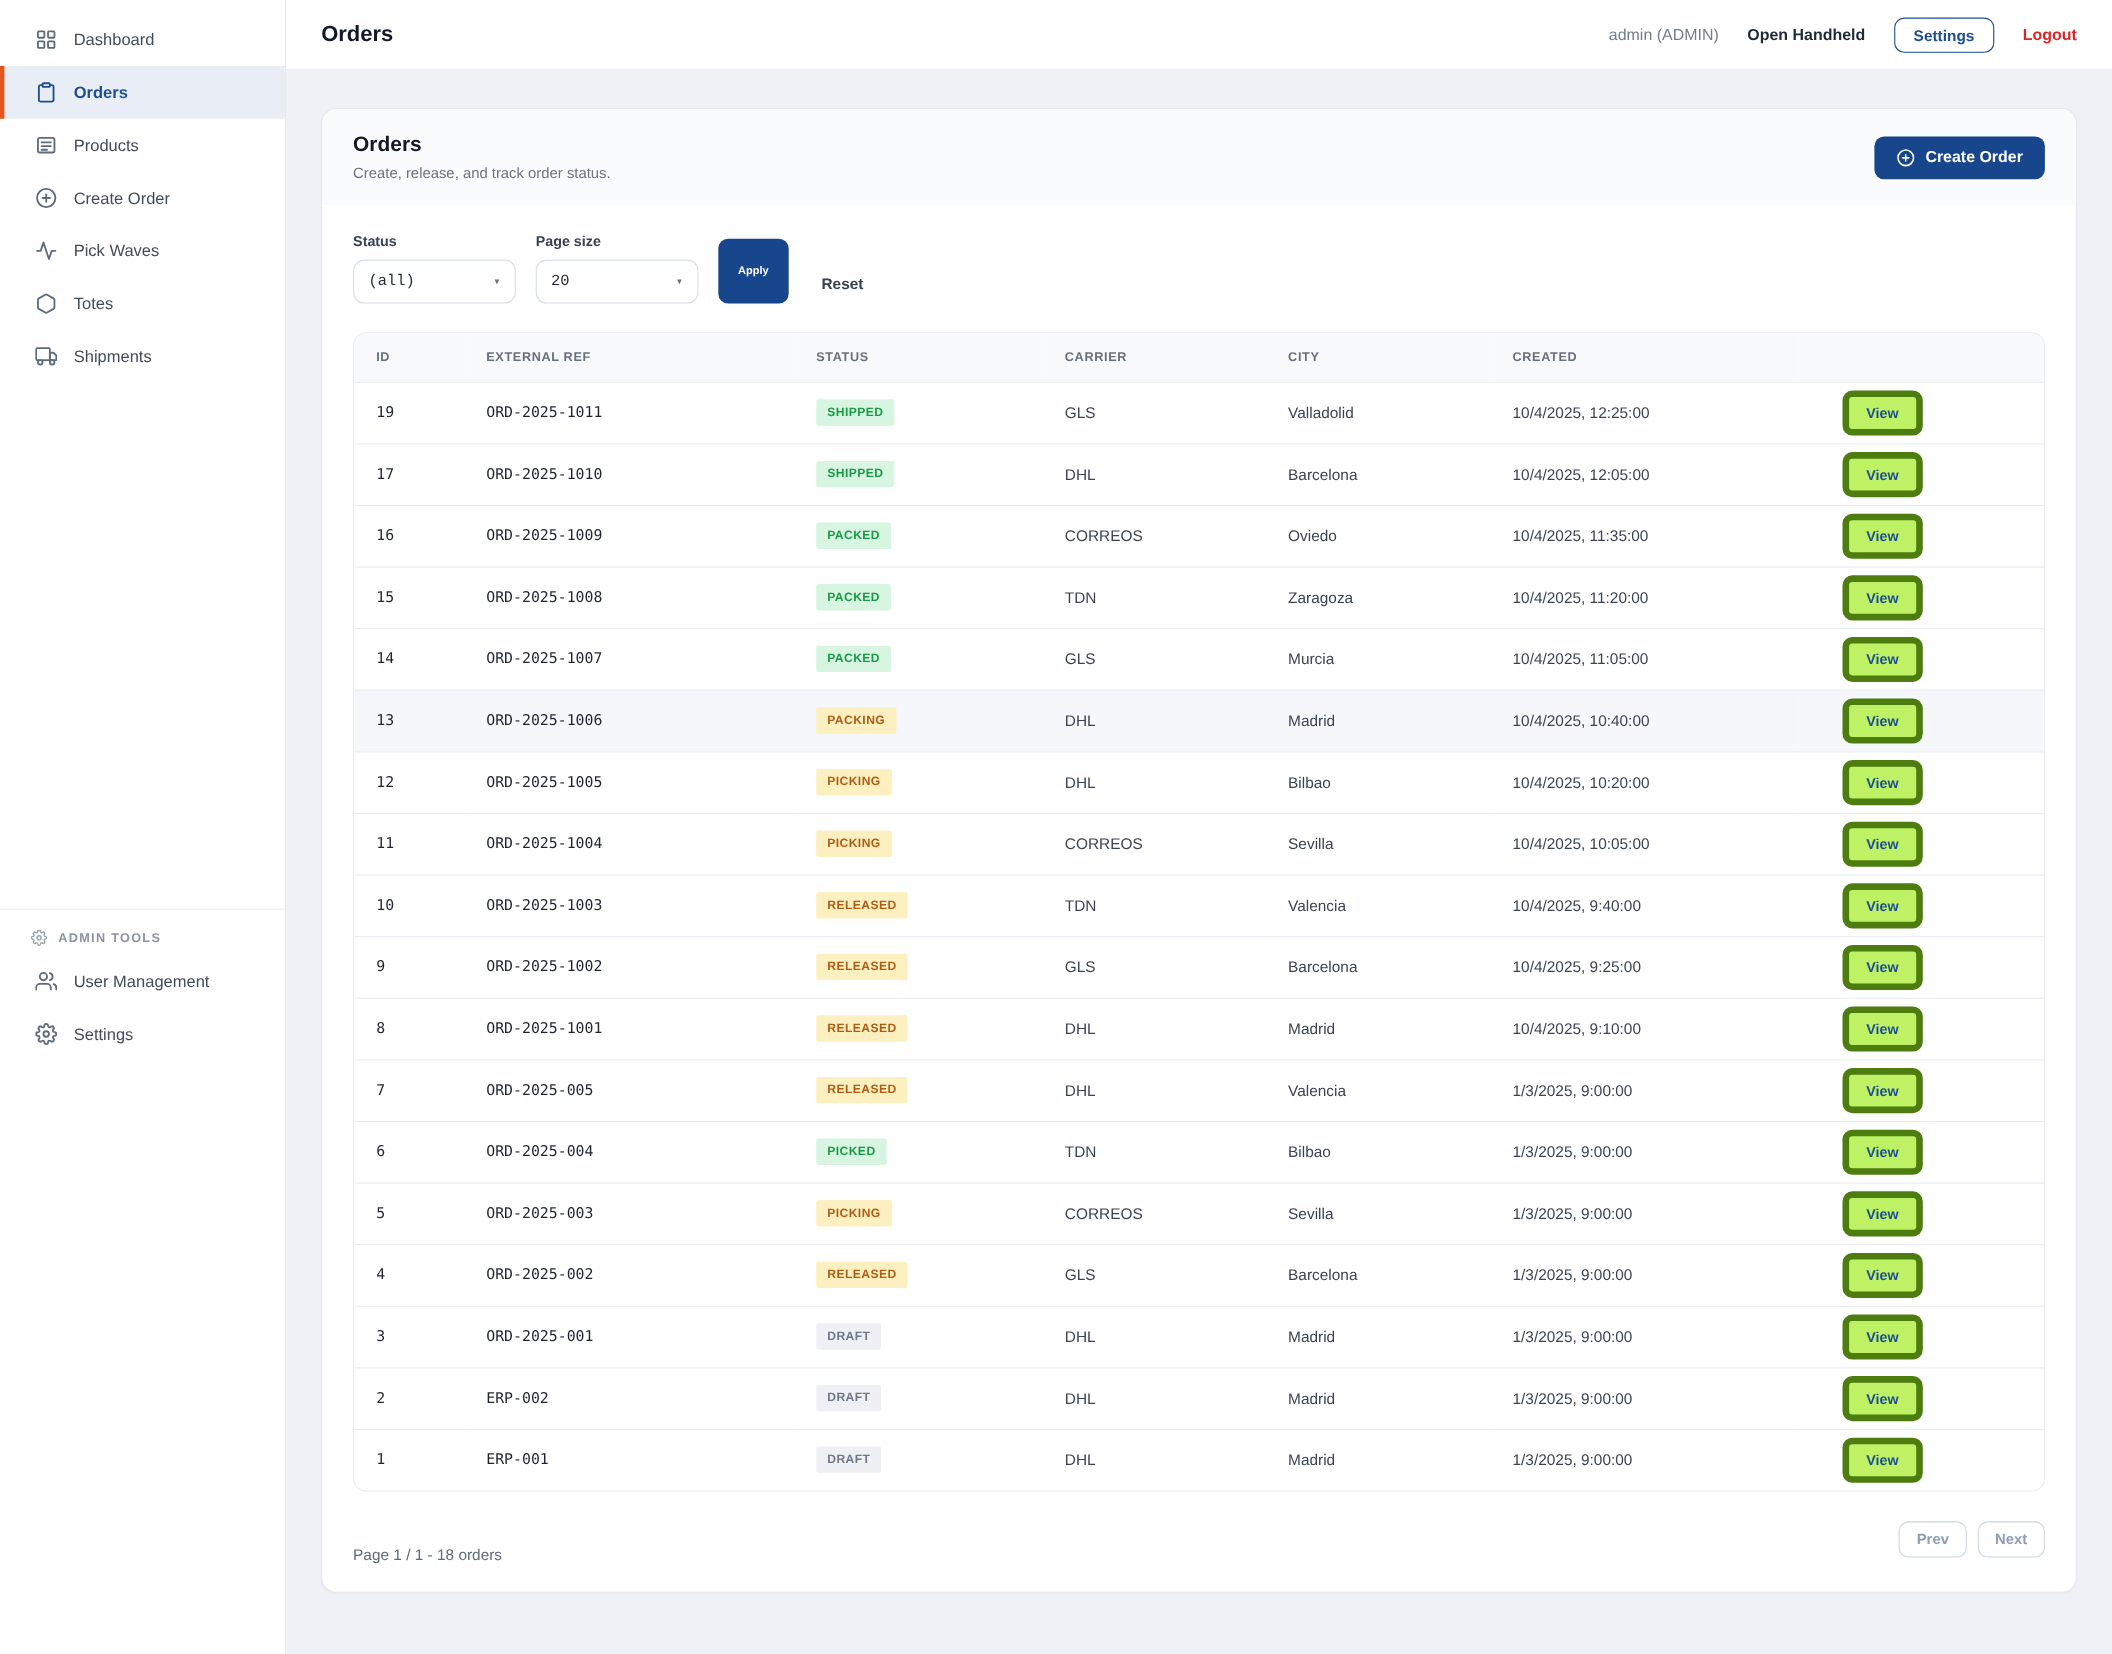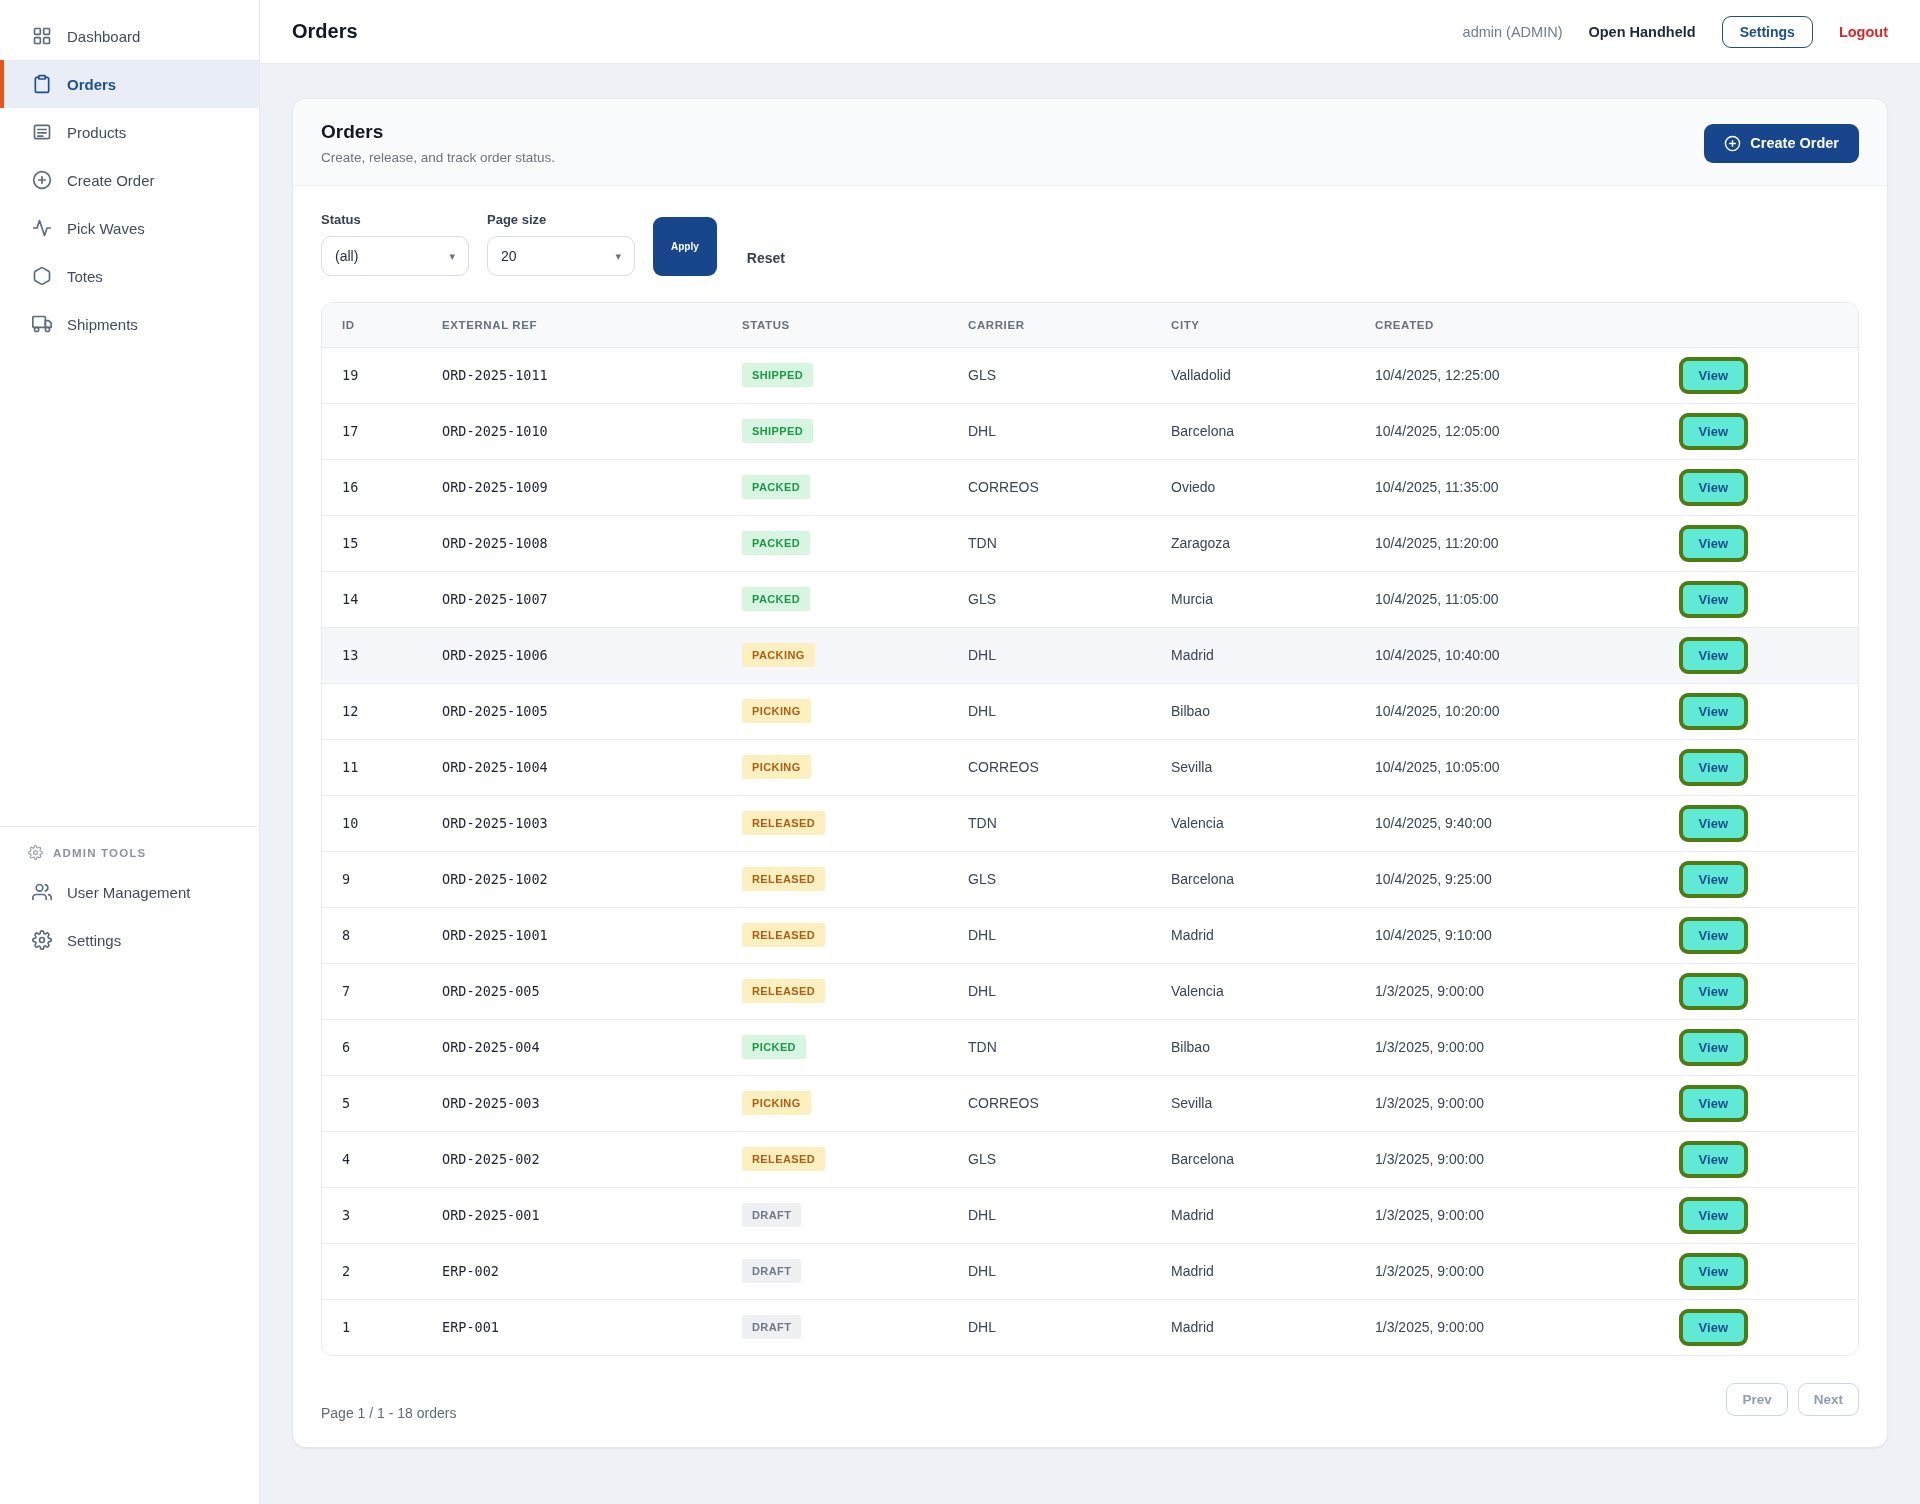--- a/index.html
+++ b/index.html
@@ -95,21 +95,21 @@
     display:inline-flex; align-items:center; gap:9px; font-family:inherit;
   }
   .btn-primary svg { width:17px; height:17px; }
 
   .filters { display:flex; align-items:flex-end; padding:26px 28px 26px; gap:18px; }
   .field { display:flex; flex-direction:column; gap:9px; }
   .field label { font-size:13px; font-weight:bold; color:#374151; }
   .select {
     width:148px; height:40px; border:1px solid #d8dde6; border-radius:10px;
     background:#ffffff; display:flex; align-items:center; justify-content:space-between;
-    padding:0 13px; font-size:14px; color:#1f2937; cursor:pointer;
+    padding:0 13px; font-size:14px; color:#1f2937; cursor:pointer;font-family:Liberation Mono, monospace;
   }
   .select .chev { color:#6b7280; font-size:11px; }
   .btn-apply { padding:24px 18px; border-radius:9px; font-size:10px; }
   .btn-ghost {
     background:none; border:none; font-family:inherit; font-size:14px;
     font-weight:bold; color:#374151; cursor:pointer; padding:10px 12px;
   }
 
   
   .table-wrap {
@@ -133,21 +133,21 @@
   }
   .badge {
     display:inline-block; padding:6px 10px; border-radius:2px;
     font-size:11px; font-weight:bold; letter-spacing:.4px;
   }
   .badge.ok    { background:#d7f5e0; color:#189a46; }
   .badge.warn  { background:#fdf0c0; color:#b05c12; }
   .badge.muted { background:#eef0f4; color:#6e7889; }
   td.actions { text-align:right; padding-right:110px; }
   .btn-view {
-    background:#5eead4; border:4px solid #4d7c0f; color:#1d4e91;
+    background:#bef264; border:6px solid #4d7c0f; color:#1d4e91;
     font-size:13px; font-weight:bold; padding:7px 16px; border-radius:9px;
     cursor:pointer; font-family:inherit;
   }
 
   .card-foot {
     display:flex; align-items:center; justify-content:space-between;
     padding:22px 28px 26px;
   }
   .page-info { color:#5f6b7a; font-size:14px;margin-top:27px; }
   .pager { display:flex; gap:10px; }

